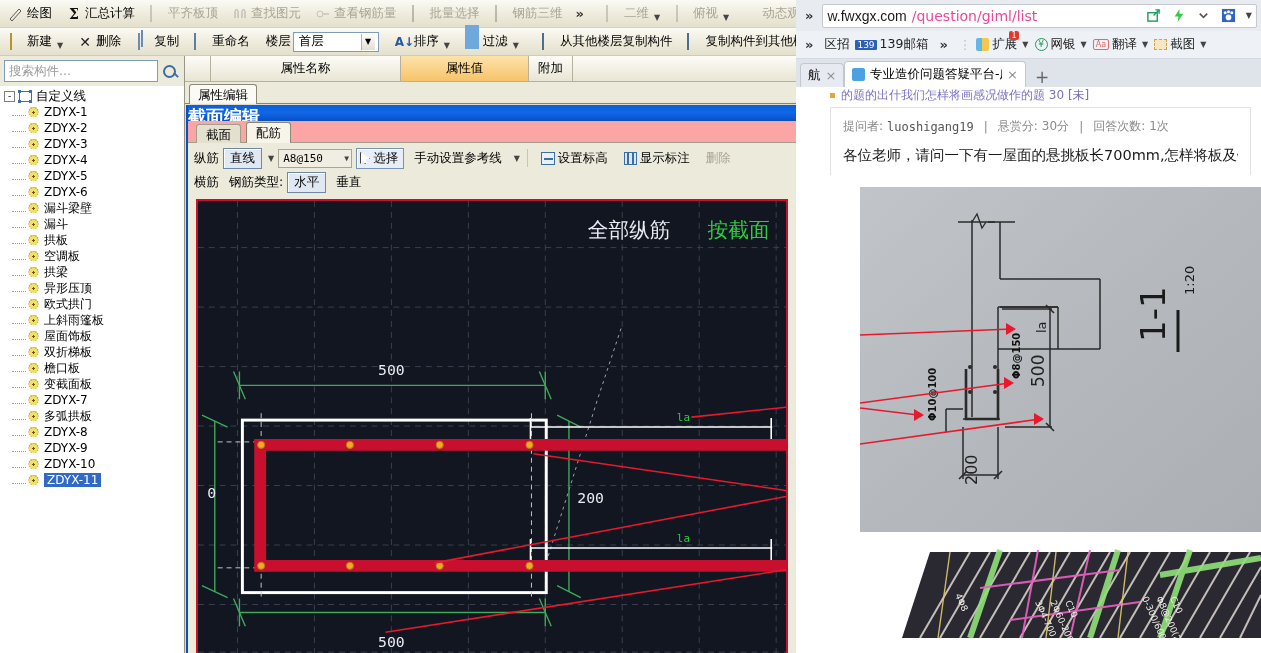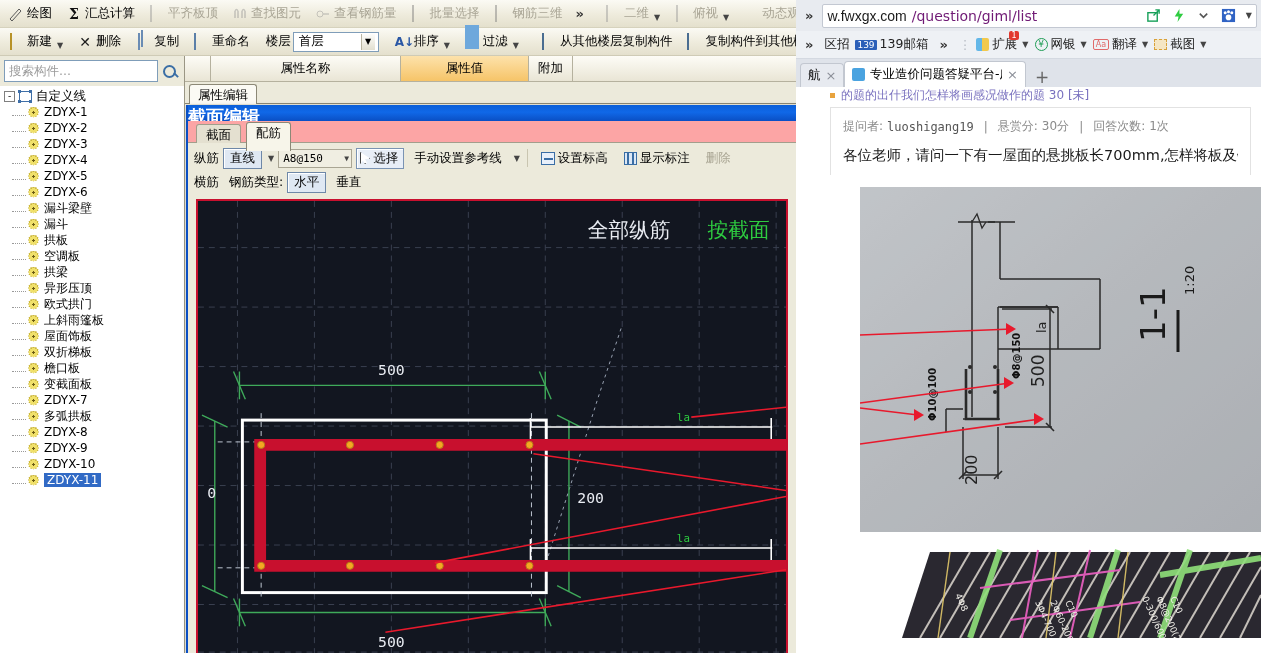--- a/index.html
+++ b/index.html
@@ -114,21 +114,21 @@
     background:#eceadb; border:2px solid #0a4fc4; border-top:none;
     box-shadow:2px 2px 5px rgba(0,0,0,.35);
   }
   #dlgtitle {
     height:16px; background:linear-gradient(180deg,#0a5fd8 0%,#1068e8 45%,#0a4fc4 100%);
     color:#fff; font-weight:bold; font-size:18px; display:flex;align-items:flex-start; padding-left:0;
   }
   #dlgtabs { height:22px; background:#fca5a5; position:relative; border-bottom:1px solid #a29e8c;}
   .dtab { position:absolute; top:3px; height:19px; padding:2px 9px 0 9px; font-size:12.5px;
           border:1px solid #a29e8c; border-bottom:none; background:#e4e0d0; border-radius:3px 3px 0 0;}
-  .dtab.on { background:#f7f5ea; top:1px; height:29px; z-index:2; border-color:#8c8876;}
+  .dtab.on { background:#f7f5ea; top:1px; height:21px; z-index:2; border-color:#8c8876;}
   #dtoolbar { background:#eceadb; padding:3px 6px 2px 6px; }
   .drow { display:flex; align-items:center; gap:4px; height:24px; white-space:nowrap;}
   .dlbl { font-size:12.5px; color:#000; }
   .btnsunk { border:1px solid #6e88a8; background:#dfe8f3; padding:1px 6px; font-size:12.5px;
              box-shadow:inset 1px 1px 0 #fff; }
   .btnflat { border:1px solid transparent; padding:1px 5px; font-size:12.5px; display:flex;align-items:center;gap:3px;}
   .btnsel { border:1px solid #7a93b3; background:#e8eef7; padding:1px 5px 1px 3px; font-size:12.5px;
             display:flex;align-items:center;gap:3px; box-shadow:inset 1px 1px 0 #fff;}
   .dcombo { height:19px; width:74px; background:#f0eee2; border:1px solid #a9a593;
             display:flex;align-items:center;justify-content:space-between;padding:0 2px 0 4px;
@@ -146,21 +146,21 @@
   #canvaswrap { position:absolute; left:8px; top:94px; right:8px; bottom:0; border:2px solid #c8102e; border-bottom:none;}
   #canvas { position:absolute; inset:0; background:#121620; overflow:hidden; }
 
   
   #browser { position:absolute; left:796px; top:0; width:465px; height:653px; background:#fff; overflow:hidden;}
   #bchrome { background:#dce1ea; }
   #urlrow { height:31px; display:flex; align-items:center; background:#e8ebf0; padding:0 4px; gap:4px;}
   #urlbox { flex:1; height:24px; background:#fff; border:1px solid #c3c8d2; border-radius:2px;
             display:flex;align-items:center; padding:0 4px; gap:5px; font-size:14px;}
   .urlmain { color:#1a1a1a; font-family:"Liberation Sans",sans-serif; }
-  .urlpath { color:#701a75; }
+  .urlpath { color:#ec4899; }
   .ricon { width:20px;height:20px;display:flex;align-items:center;justify-content:center;}
   #bookrow { height:28px; display:flex; align-items:center; background:#eef1f5; padding:0 4px; gap:6px;
              font-size:12.5px; color:#222; border-bottom:1px solid #d4d9e1;}
   #tabrow { height:28px; display:flex; align-items:flex-end; background:#dfe3ea; padding-left:4px; }
   .btab { height:24px; display:flex;align-items:center; gap:5px; padding:0 7px; font-size:12.5px;
           border:1px solid #c2c7d0; border-bottom:none; border-radius:4px 4px 0 0; background:#e7eaf0;}
   .btab.on { background:#fff; height:26px; }
   .btabclose { color:#8b8f98; font-size:13px; }
   .newtab { font-size:17px; color:#666; padding:0 9px; }
   #bcontent { position:absolute; left:0; top:87px; right:0; bottom:0; background:#fff; overflow:hidden;}

